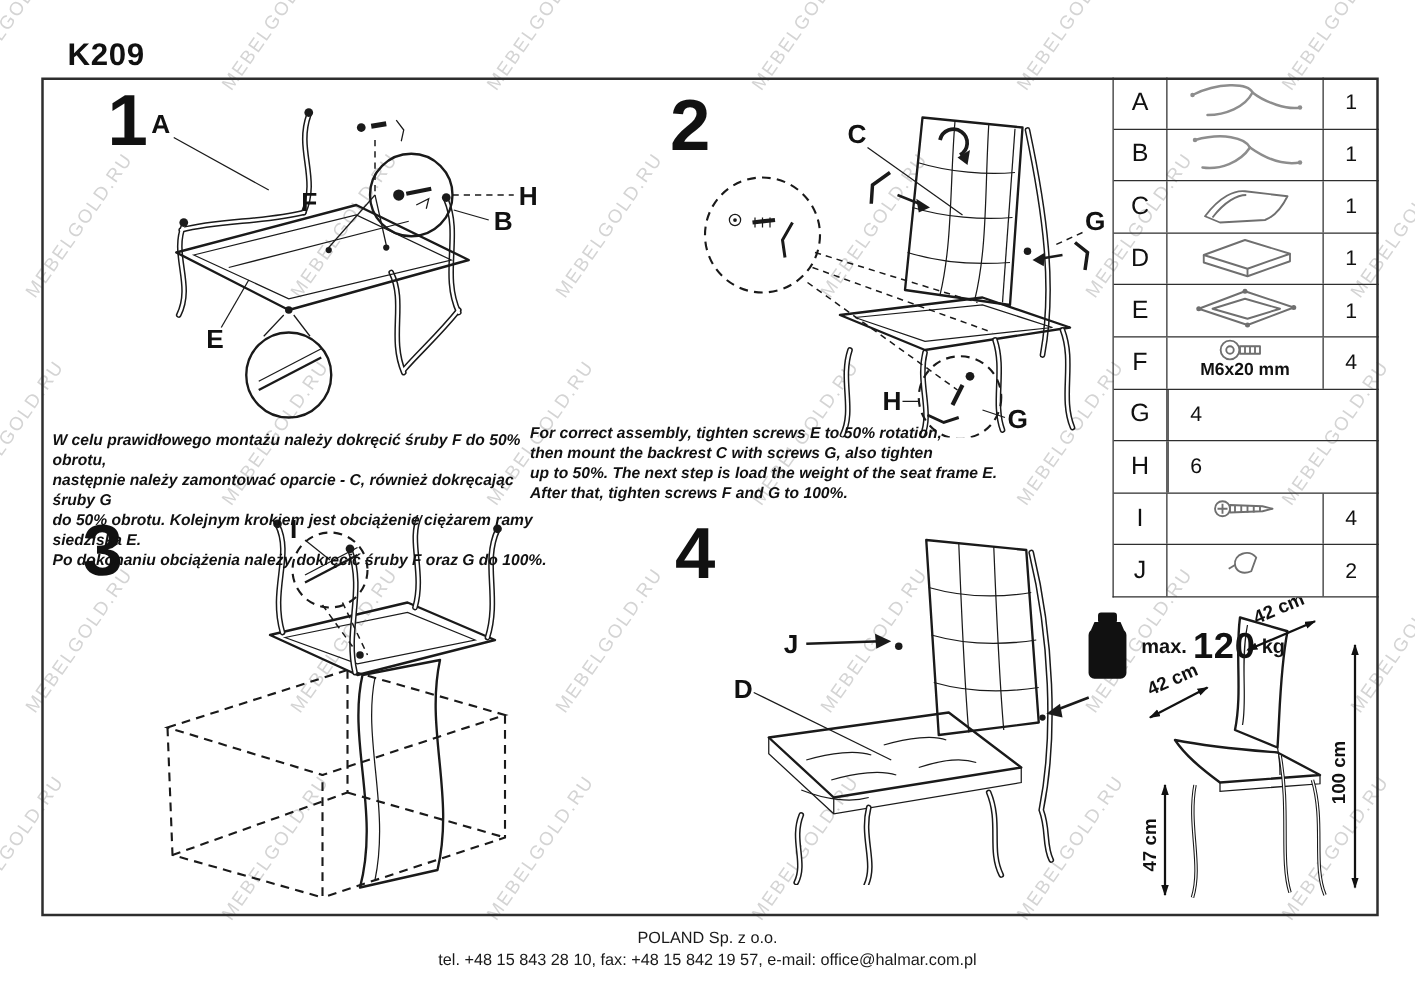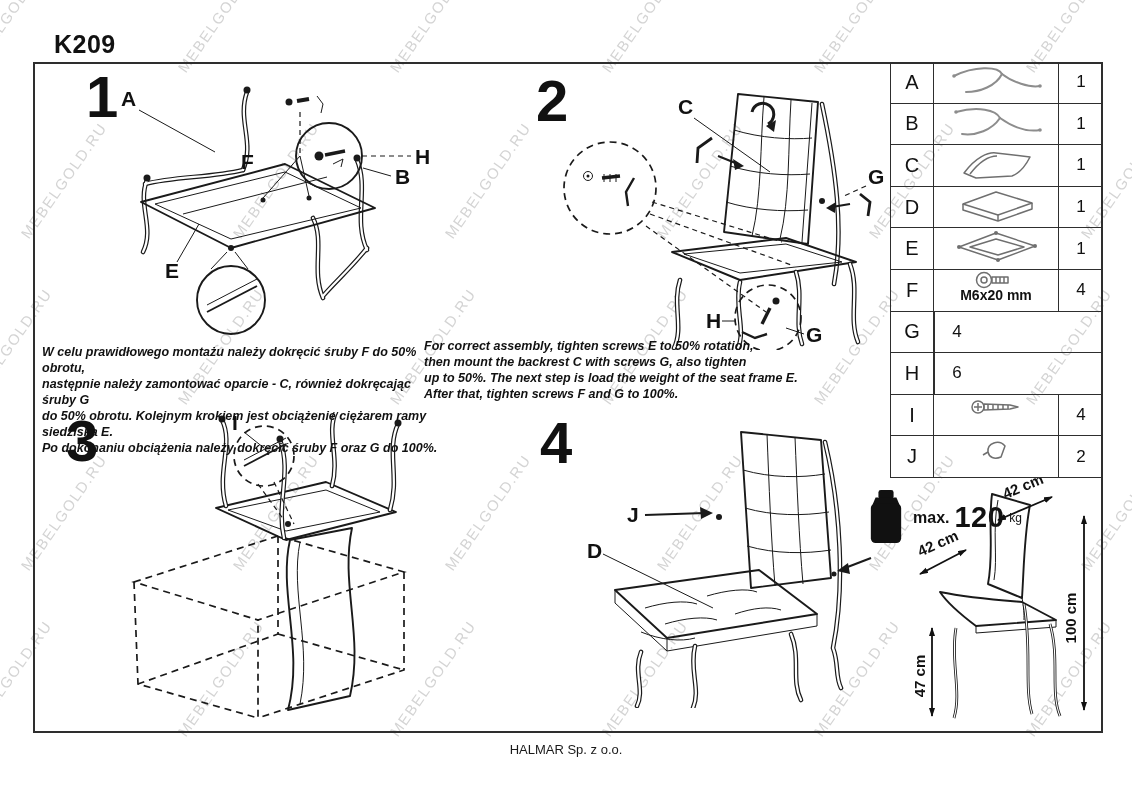--- a/index.html
+++ b/index.html
@@ -20,21 +20,21 @@
   .prow + .prow{border-top:1.5px solid #2e2e2e;}
   .pletter{width:42px;display:flex;align-items:center;justify-content:center;font-size:20px;
            border-right:1.5px solid #2e2e2e;}
   .picon{flex:1;display:flex;flex-direction:column;align-items:center;justify-content:flex-start;}
   .pqty{width:44px;border-left:1.5px solid #2e2e2e;display:flex;align-items:center;justify-content:center;font-size:17px;}
   .psize{font-size:14px;font-weight:bold;margin-top:-3px;color:#111;}
   
   .weight{left:868px;top:489px;display:flex;align-items:center;}
   .wmax{font-size:16px;font-weight:bold;margin-left:9px;}
   .wval{font-size:29px;font-weight:bold;margin:0 5px;letter-spacing:.5px;}
-  .wunit{font-size:12px;font-weight:normal;text-align:center;}
+  .wunit{font-size:16px;font-weight:bold;text-align:center;}
   .footer{left:0;top:741px;width:1132px;text-align:center;font-size:13px;line-height:17.5px;color:#1a1a1a;}
   
   .tube{fill:none;stroke:#1a1a1a;stroke-width:4.6;stroke-linecap:round;}
   .tube2{fill:none;stroke:#ffffff;stroke-width:2.2;stroke-linecap:round;}
   .ln{fill:none;stroke:#1a1a1a;stroke-width:1.9;stroke-linejoin:round;}
   .thin{fill:none;stroke:#1a1a1a;stroke-width:1;}
   .dash{fill:none;stroke:#1a1a1a;stroke-width:1.7;stroke-dasharray:7 5;}
   .dashthin{fill:none;stroke:#1a1a1a;stroke-width:1.2;stroke-dasharray:5 4;}
   .lbl{font:bold 21px "Liberation Sans",sans-serif;fill:#111;}
   .dim{font:bold 15px "Liberation Sans",sans-serif;fill:#111;}
@@ -442,16 +442,17 @@
     <text class="dim" text-anchor="middle" transform="translate(113,13) rotate(-23)">42 cm</text>
     <path d="M8,96 L54,72" stroke="#111" stroke-width="1.8" fill="none" marker-start="url(#da)" marker-end="url(#da)"></path>
     <text class="dim" text-anchor="middle" transform="translate(28,70) rotate(-24)">42 cm</text>
     <path d="M172,38 L172,232" stroke="#111" stroke-width="1.8" fill="none" marker-start="url(#da)" marker-end="url(#da)"></path>
     <text class="dim" text-anchor="middle" transform="translate(164,140) rotate(-90)">100 cm</text>
     <path d="M20,150 L20,238" stroke="#111" stroke-width="1.8" fill="none" marker-start="url(#da)" marker-end="url(#da)"></path>
     <text class="dim" text-anchor="middle" transform="translate(13,198) rotate(-90)">47 cm</text>
   </svg>
 
   <div class="abs footer">
-    <div>HALMAR Sp. z o.o.</div>
+    <div>POLAND Sp. z o.o.</div>
+    <div>tel. +48 15 843 28 10, fax: +48 15 842 19 57, e-mail: office@halmar.com.pl</div>
   </div>
 
 </div>
 
 </body></html>

